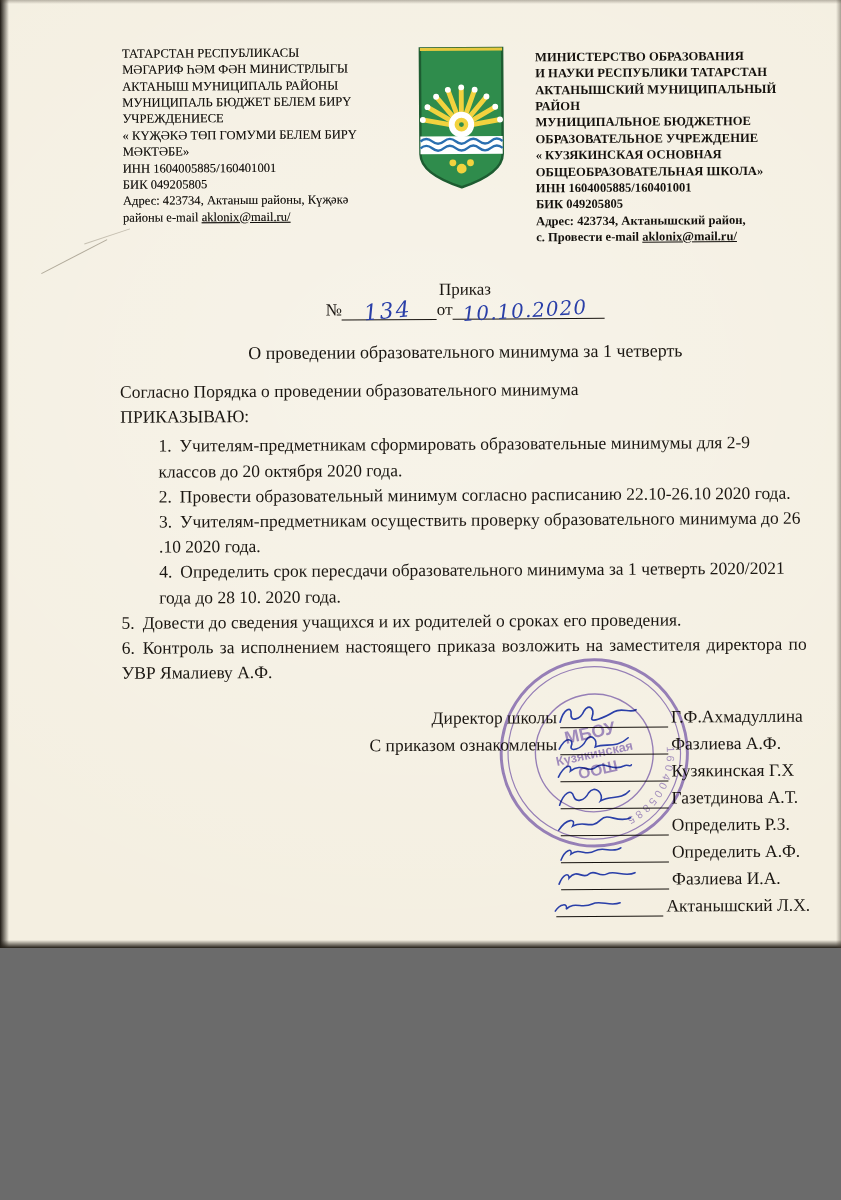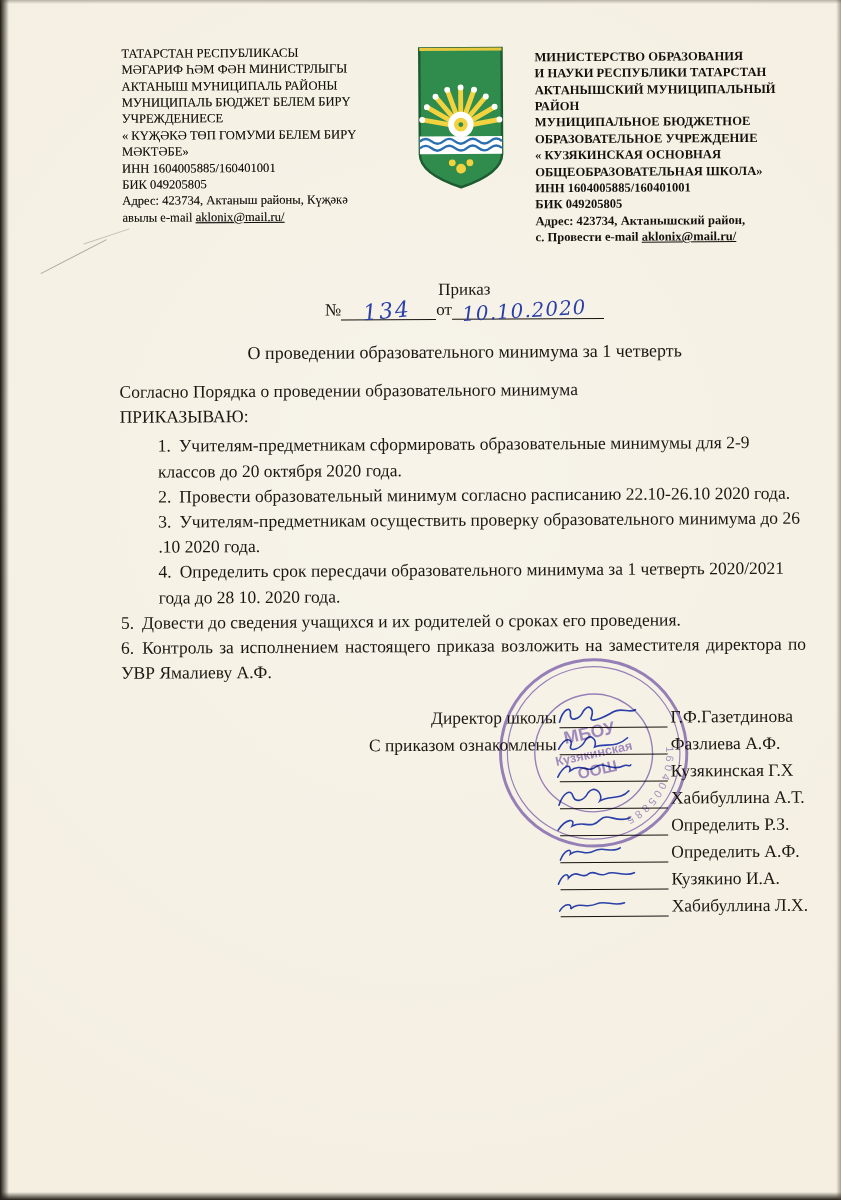--- a/index.html
+++ b/index.html
@@ -1,16 +1,16 @@
 <!DOCTYPE html>
 <html><head>
 <meta charset="utf-8">
 <style>
   html,body{margin:0;padding:0;background:#6b6b6b;}
-  .page{position:relative;width:841px;height:1200px;margin:0 auto;overflow:hidden;
+  .page{position:relative;width:841px;height:948px;margin:0 auto;overflow:hidden;
     background:radial-gradient(120% 90% at 50% 40%, rgba(255,255,255,.28), transparent 70%), #f4efe1;
     font-family:"Liberation Serif", serif;color:#1b1712;}
   .content{position:absolute;inset:0;transform:rotate(-0.35deg);transform-origin:50% 40%;}
 
   
   .edge-left{position:absolute;left:0;top:0;bottom:0;width:9px;
     background:linear-gradient(90deg,#1e1a14,rgba(30,26,20,0));z-index:30;}
   .edge-bottom{position:absolute;left:0;right:0;bottom:0;height:8px;
     background:linear-gradient(0deg,#241f18,rgba(36,31,24,0));z-index:30;}
   .edge-right{position:absolute;right:0;top:0;bottom:0;width:5px;
@@ -73,21 +73,21 @@
       <div class="hdr-line">МӘГАРИФ ҺӘМ ФӘН МИНИСТРЛЫГЫ</div>
       <div class="hdr-line">АКТАНЫШ  МУНИЦИПАЛЬ РАЙОНЫ</div>
       <div class="hdr-line">МУНИЦИПАЛЬ БЮДЖЕТ  БЕЛЕМ БИРҮ</div>
       <div class="hdr-line">УЧРЕЖДЕНИЕСЕ</div>
       <div class="hdr-line">« КҮҖӘКӘ ТӨП ГОМУМИ БЕЛЕМ БИРҮ</div>
       <div class="hdr-line">МӘКТӘБЕ»</div>
       <div class="hdr-line">ИНН 1604005885/160401001</div>
       <div class="hdr-line">БИК 049205805</div>
       <div class="hdr-line">Адрес: 423734, Актаныш районы, Күҗәкә</div>
       <div class="hdr-line">
-        <span>авылы e-mail</span>
+        <span>районы e-mail</span>
         <span class="u">aklonix@mail.ru/</span>
       </div>
     </div>
 
     <svg class="emblem" viewBox="0 0 96 150">
       <path d="M6,4 H90 V112 Q90,132 48,146 Q6,132 6,112 Z" fill="#2f8c4c" stroke="#1d5c31" stroke-width="2.5"></path>
       <path d="M6,5 H90" stroke="#e7c93f" stroke-width="3"></path>
       <g stroke="#f2d23e" stroke-width="5" stroke-linecap="round">
         <line x1="48" y1="84" x2="8.6" y2="77"></line>
         <line x1="48" y1="84" x2="13.4" y2="64"></line>
@@ -161,21 +161,21 @@
     </div>
 
     <div class="sig-block">
       <div class="sig-row">
         <span class="sig-label">Директор школы</span>
         <span class="sig-blank">
           <svg class="squiggle" width="88" height="30" viewBox="0 0 88 30">
               <path d="M6 20 C10 6 18 4 17 12 C16 20 26 18 30 9 C35 1 41 7 38 15 C35 22 50 16 60 10 C68 5 76 12 82 8" fill="none" stroke="#2a3fa8" stroke-width="1.7" stroke-linecap="round"></path>
             </svg>
         </span>
-        <span class="sig-name">Г.Ф.Газетдинова</span>
+        <span class="sig-name">Г.Ф.Ахмадуллина</span>
       </div>
       <div class="sig-row">
         <span class="sig-label">С приказом ознакомлены</span>
         <span class="sig-blank">
           <svg class="squiggle" width="80" height="28" viewBox="0 0 80 28">
               <path d="M5 18 C12 4 20 8 17 15 C15 21 27 19 32 9 C36 2 44 8 41 16 C52 12 62 18 74 7" fill="none" stroke="#2a3fa8" stroke-width="1.6" stroke-linecap="round"></path>
             </svg>
         </span>
         <span class="sig-name">Фазлиева А.Ф.</span>
       </div>
@@ -188,21 +188,21 @@
         </span>
         <span class="sig-name">Кузякинская Г.Х</span>
       </div>
       <div class="sig-row">
         <span class="sig-label"></span>
         <span class="sig-blank">
           <svg class="squiggle" width="80" height="28" viewBox="0 0 80 28">
               <path d="M5 20 C9 8 17 3 19 11 C21 18 30 16 34 8 C40 -1 50 9 46 16 C56 10 66 16 75 6" fill="none" stroke="#2a3fa8" stroke-width="1.6" stroke-linecap="round"></path>
             </svg>
         </span>
-        <span class="sig-name">Хабибуллина А.Т.</span>
+        <span class="sig-name">Газетдинова А.Т.</span>
       </div>
       <div class="sig-row">
         <span class="sig-label"></span>
         <span class="sig-blank">
           <svg class="squiggle" width="80" height="28" viewBox="0 0 80 28">
               <path d="M4 18 C12 6 22 6 18 14 C30 8 36 18 46 8 C54 0 62 12 76 6" fill="none" stroke="#2a3fa8" stroke-width="1.6" stroke-linecap="round"></path>
             </svg>
         </span>
         <span class="sig-name">Определить Р.З.</span>
       </div>
@@ -215,30 +215,30 @@
         </span>
         <span class="sig-name">Определить А.Ф.</span>
       </div>
       <div class="sig-row">
         <span class="sig-label"></span>
         <span class="sig-blank">
           <svg class="squiggle" width="84" height="28" viewBox="0 0 84 28">
               <path d="M4 18 C8 8 14 6 14 12 C22 2 28 14 34 8 C40 3 44 12 52 8 C60 4 70 12 80 7" fill="none" stroke="#2a3fa8" stroke-width="1.6" stroke-linecap="round"></path>
             </svg>
         </span>
-        <span class="sig-name">Кузякино И.А.</span>
+        <span class="sig-name">Фазлиева И.А.</span>
       </div>
       <div class="sig-row">
         <span class="sig-label"></span>
         <span class="sig-blank">
           <svg class="squiggle" width="74" height="26" viewBox="0 0 74 26">
               <path d="M5 16 C10 8 18 8 16 14 C24 6 32 14 42 9 C50 5 60 12 70 8" fill="none" stroke="#2a3fa8" stroke-width="1.5" stroke-linecap="round"></path>
             </svg>
         </span>
-        <span class="sig-name">Хабибуллина Л.Х.</span>
+        <span class="sig-name">Актанышский Л.Х.</span>
       </div>
     </div>
 
     <svg class="stamp" viewBox="0 0 200 200">
       <g fill="none" stroke="#7b5ea9">
         <circle cx="100" cy="100" r="95" stroke-width="3"></circle>
         <circle cx="100" cy="100" r="88" stroke-width="1.2"></circle>
         <circle cx="100" cy="100" r="60" stroke-width="1.4"></circle>
       </g>
       <defs>

